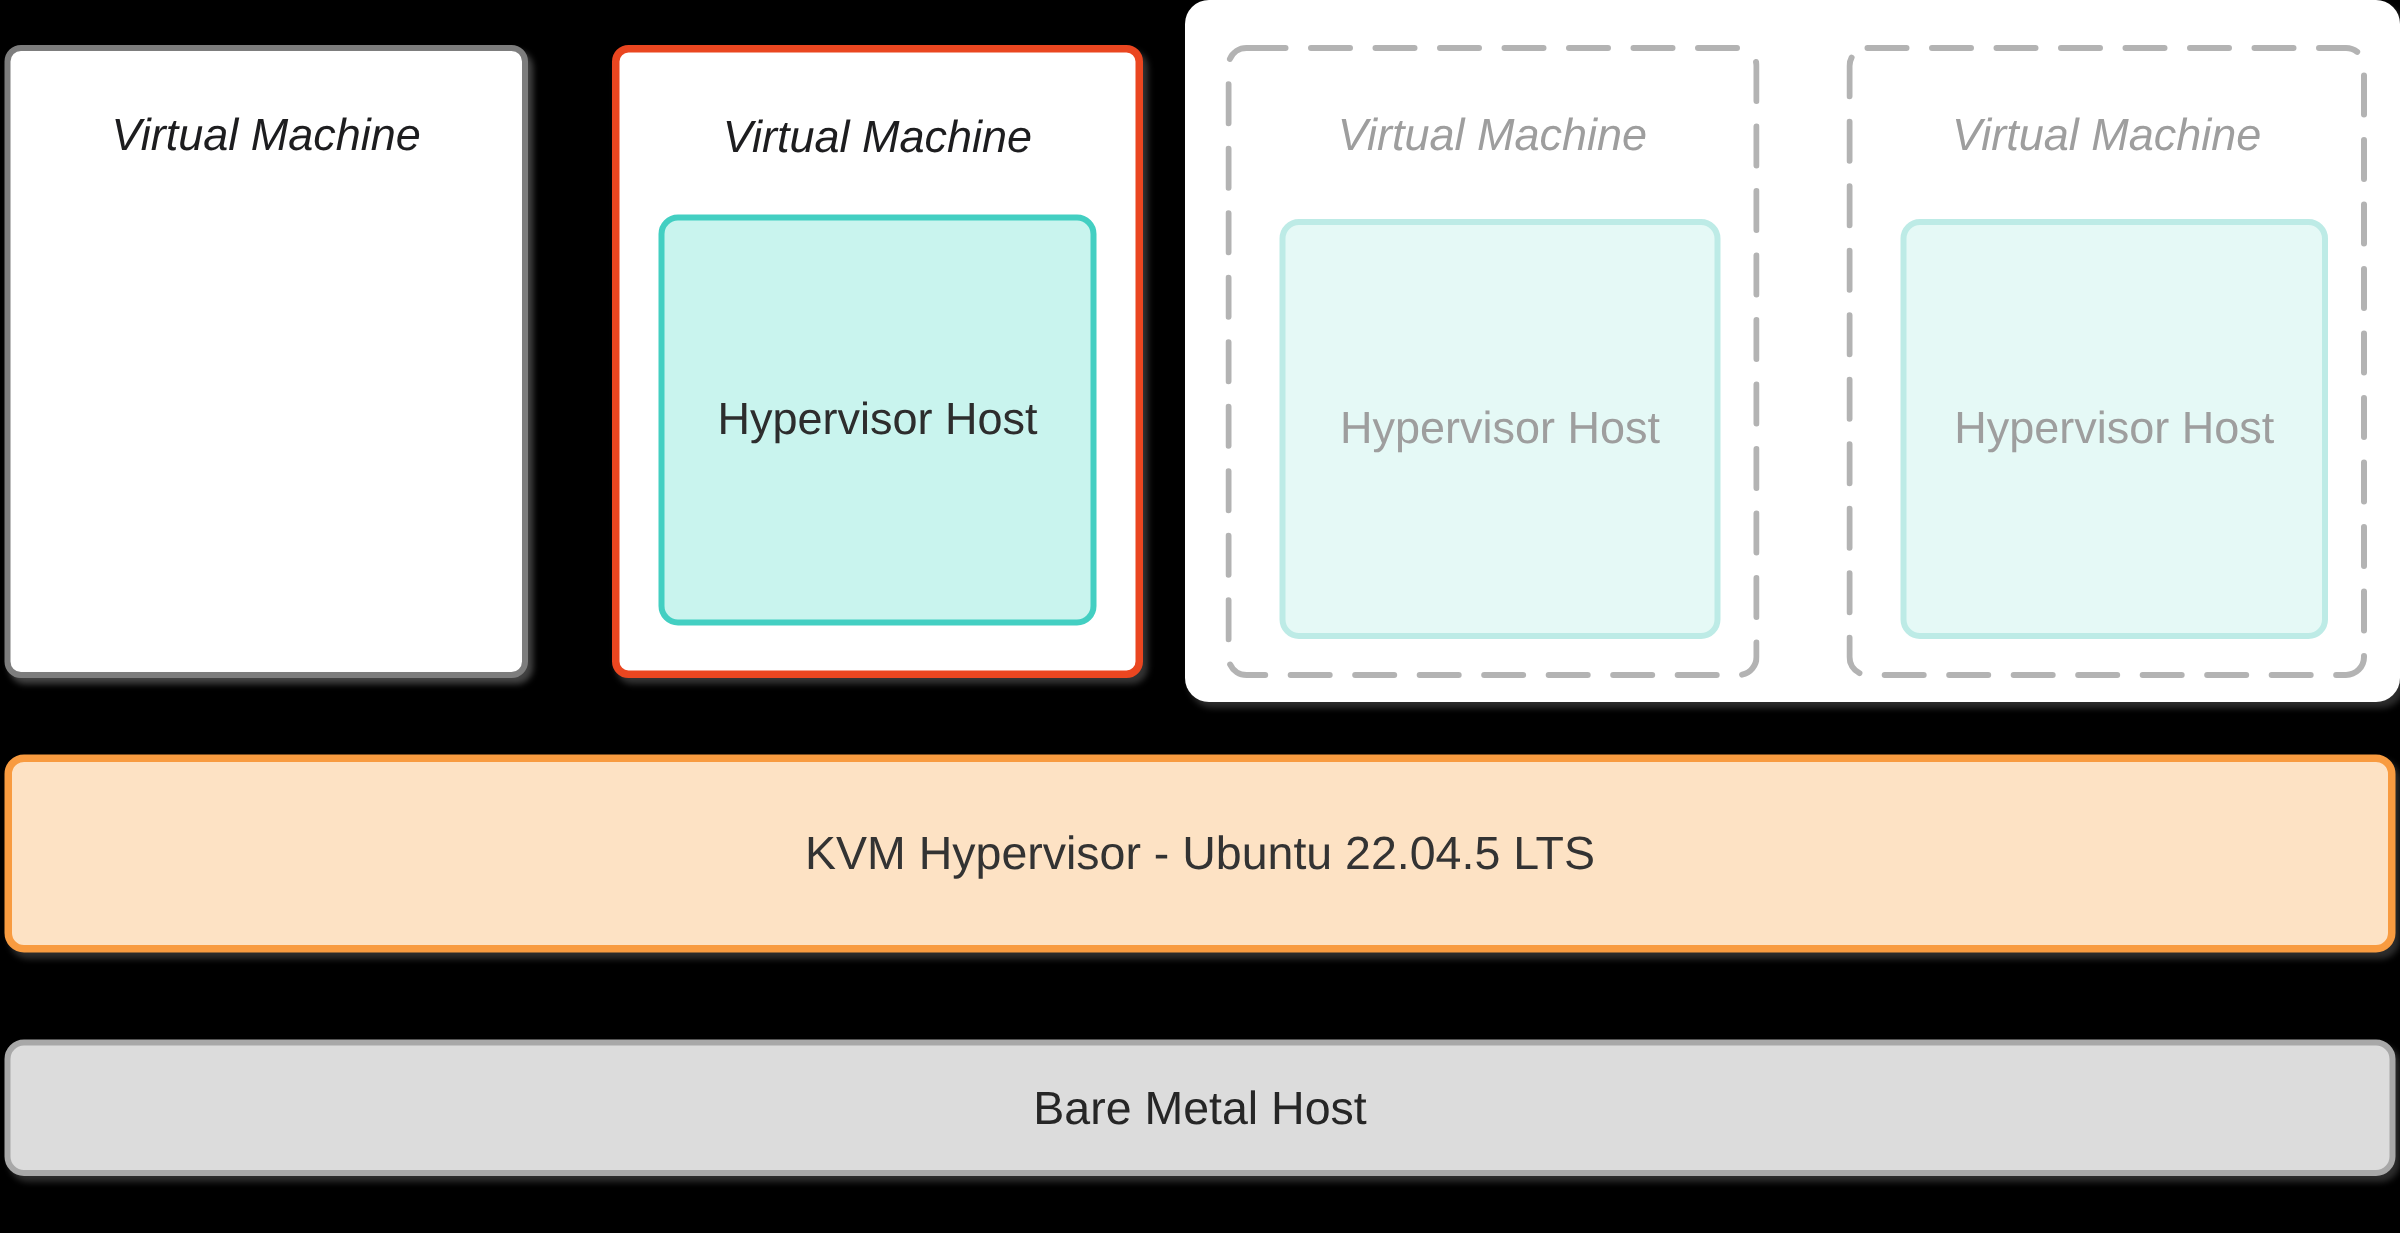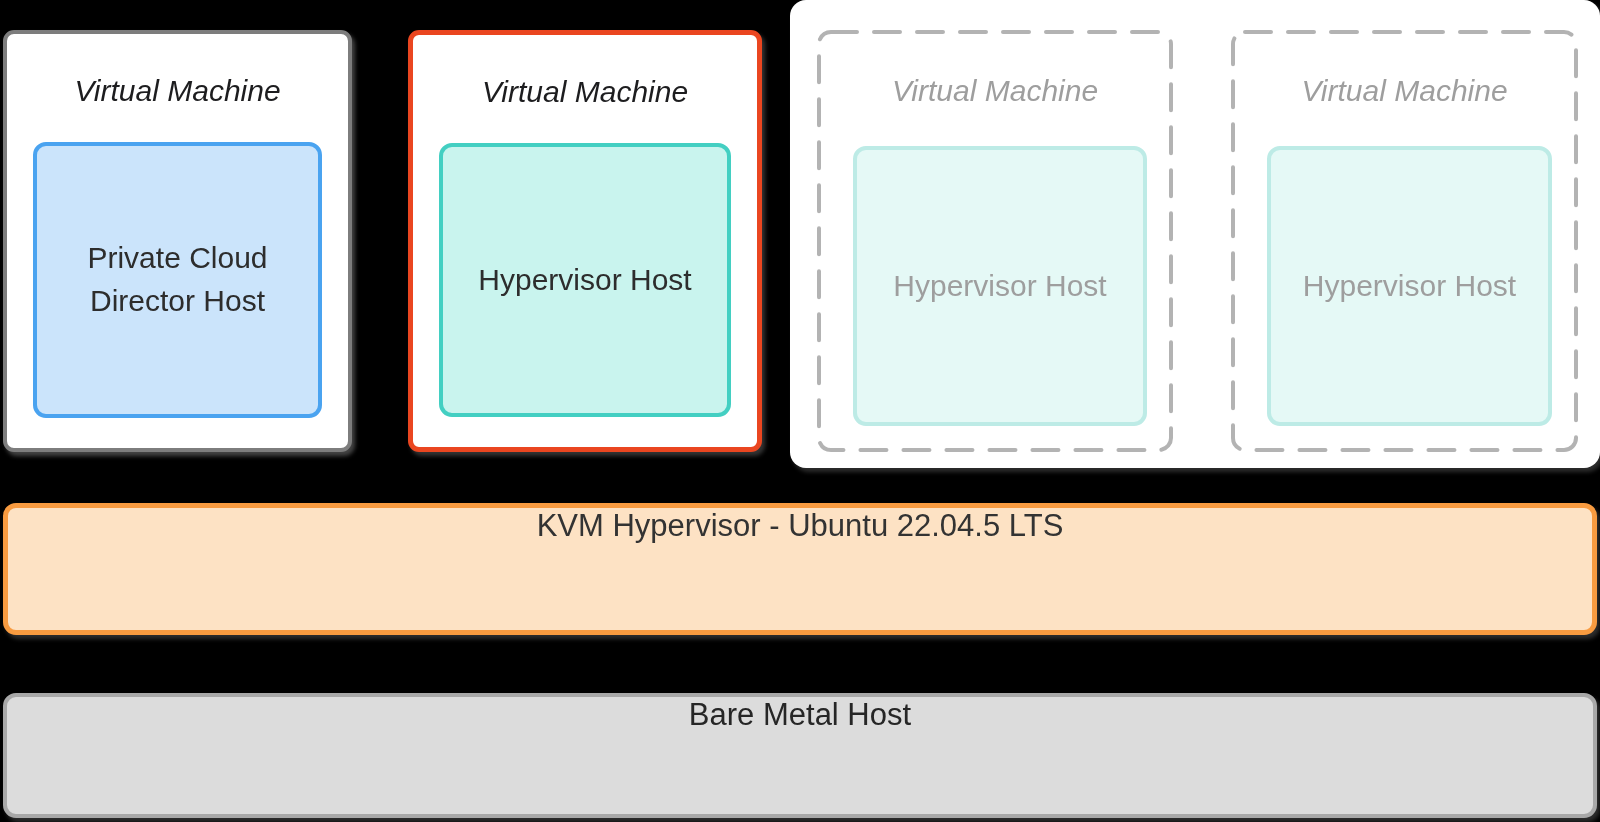--- a/index.html
+++ b/index.html
@@ -82,44 +82,44 @@
     background: #e5f9f6;
     color: #9e9e9e;
   }
 
   
   .layer {
     position: absolute;
     left: 3px; width: 1594px;
     border-radius: 13px;
     display: flex;
+    align-items: center;
     justify-content: center;
     font-size: 31px;
   }
   #layer-kvm {
     top: 503px; height: 132px;
     background: #fde2c4;
     border: 5px solid #f89b40;
     color: #333333;
     box-shadow: 3px 4px 4px rgba(150,150,150,0.3);
   }
   #layer-bm {
-    top: 693px; height: 125px;
+    top: 693px; height: 91px;
     background: #dcdcdc;
     border: 4px solid #a8a8a8;
     color: #262626;
     box-shadow: 3px 4px 4px rgba(150,150,150,0.3);
   }
 </style>
 </head>
 <body>
 
 <div class="vm" id="vm-pcd">
   <div class="vm-title">Virtual Machine</div>
-  <div class="host">Private Cloud Director Host</div>
 </div>
 
 <div class="vm" id="vm-hyp">
   <div class="vm-title">Virtual Machine</div>
   <div class="host">Hypervisor Host</div>
 </div>
 
 <div class="planned-panel">
 
   <div class="vm-dashed" id="vm-d1">

